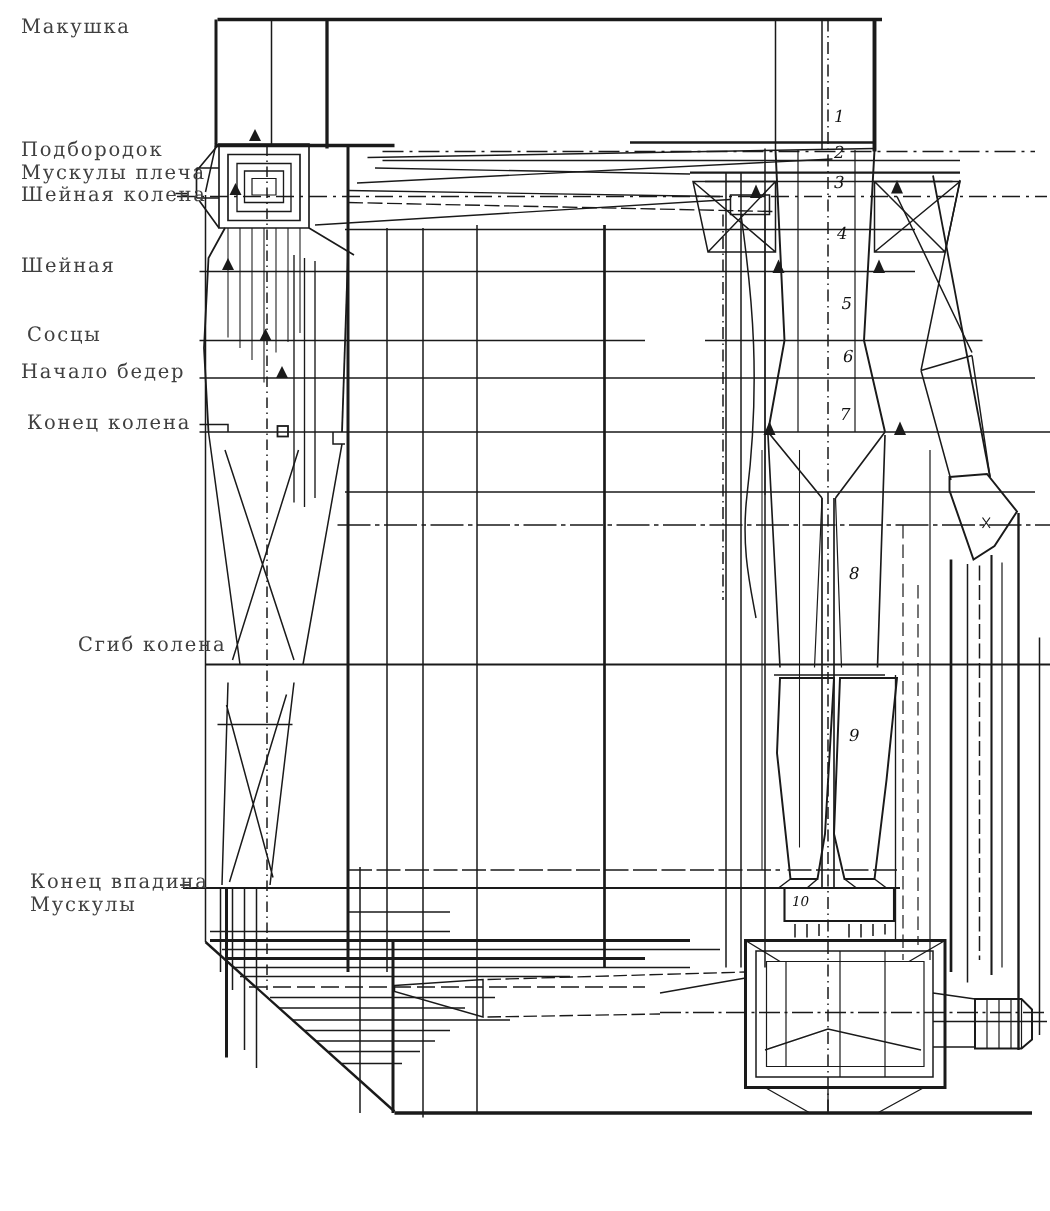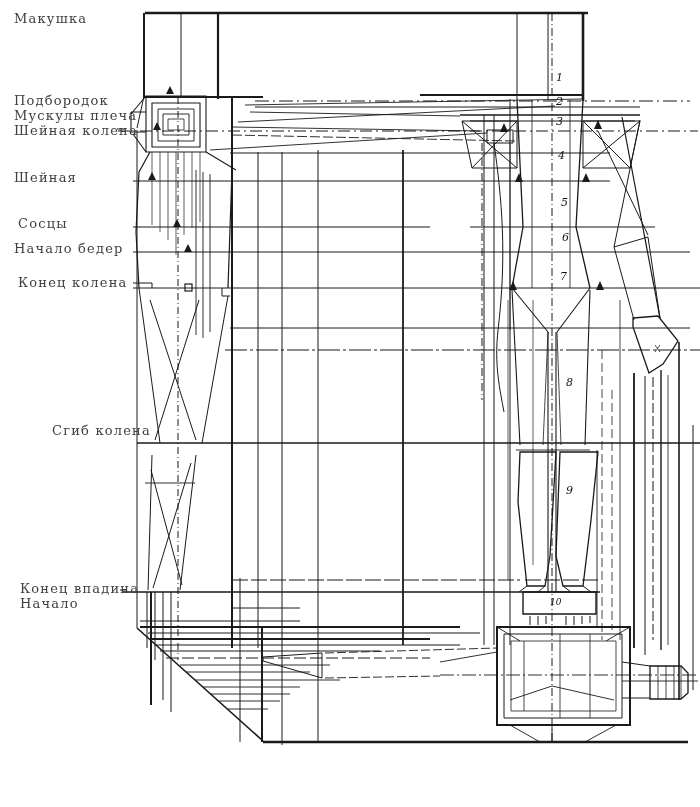--- a/index.html
+++ b/index.html
@@ -188,28 +188,28 @@
       <div class="lvl-label" style="left: 14px; top: 12px;">Макушка</div>
       <div class="lvl-label" style="left: 14px; top: 94px;">Подбородок</div>
       <div class="lvl-label" style="left: 14px; top: 109px; text-align: right;">Мускулы плеча</div>
       <div class="lvl-label" style="left: 14px; top: 124px;">Шейная колена</div>
       <div class="lvl-label" style="left: 14px; top: 171px;">Шейная</div>
       <div class="lvl-label" style="left: 18px; top: 217px;">Сосцы</div>
       <div class="lvl-label" style="left: 14px; top: 242px;">Начало бедер</div>
       <div class="lvl-label" style="left: 18px; top: 276px;">Конец колена</div>
       <div class="lvl-label" style="left: 20px; top: 424px; margin-left: 32px;">Сгиб колена</div>
       <div class="lvl-label" style="left: 20px; top: 582px;">Конец впадина</div>
-      <div class="lvl-label" style="left: 20px; top: 597px;">Начало</div>
+      <div class="lvl-label" style="left: 20px; top: 597px;">Мускулы</div>
     </div>
 <div id="numbers-layer">
       <div class="sec-num" style="left: 556px; top: 71px;">1</div>
       <div class="sec-num" style="left: 556px; top: 95px;">2</div>
       <div class="sec-num" style="left: 556px; top: 115px;">3</div>
       <div class="sec-num" style="left: 558px; top: 149px;">4</div>
       <div class="sec-num" style="left: 561px; top: 196px;">5</div>
       <div class="sec-num" style="left: 562px; top: 231px;">6</div>
       <div class="sec-num" style="left: 560px; top: 270px;">7</div>
       <div class="sec-num" style="left: 566px; top: 376px;">8</div>
       <div class="sec-num" style="left: 566px; top: 484px;">9</div>
-      <div class="sec-num" style="left: 550px; top: 597px; font-size: 9px;">10</div>
+      <div class="sec-num" style="left: 528px; top: 597px; font-size: 9px;">10</div>
     </div>
 
 </div>
 
 </body></html>

